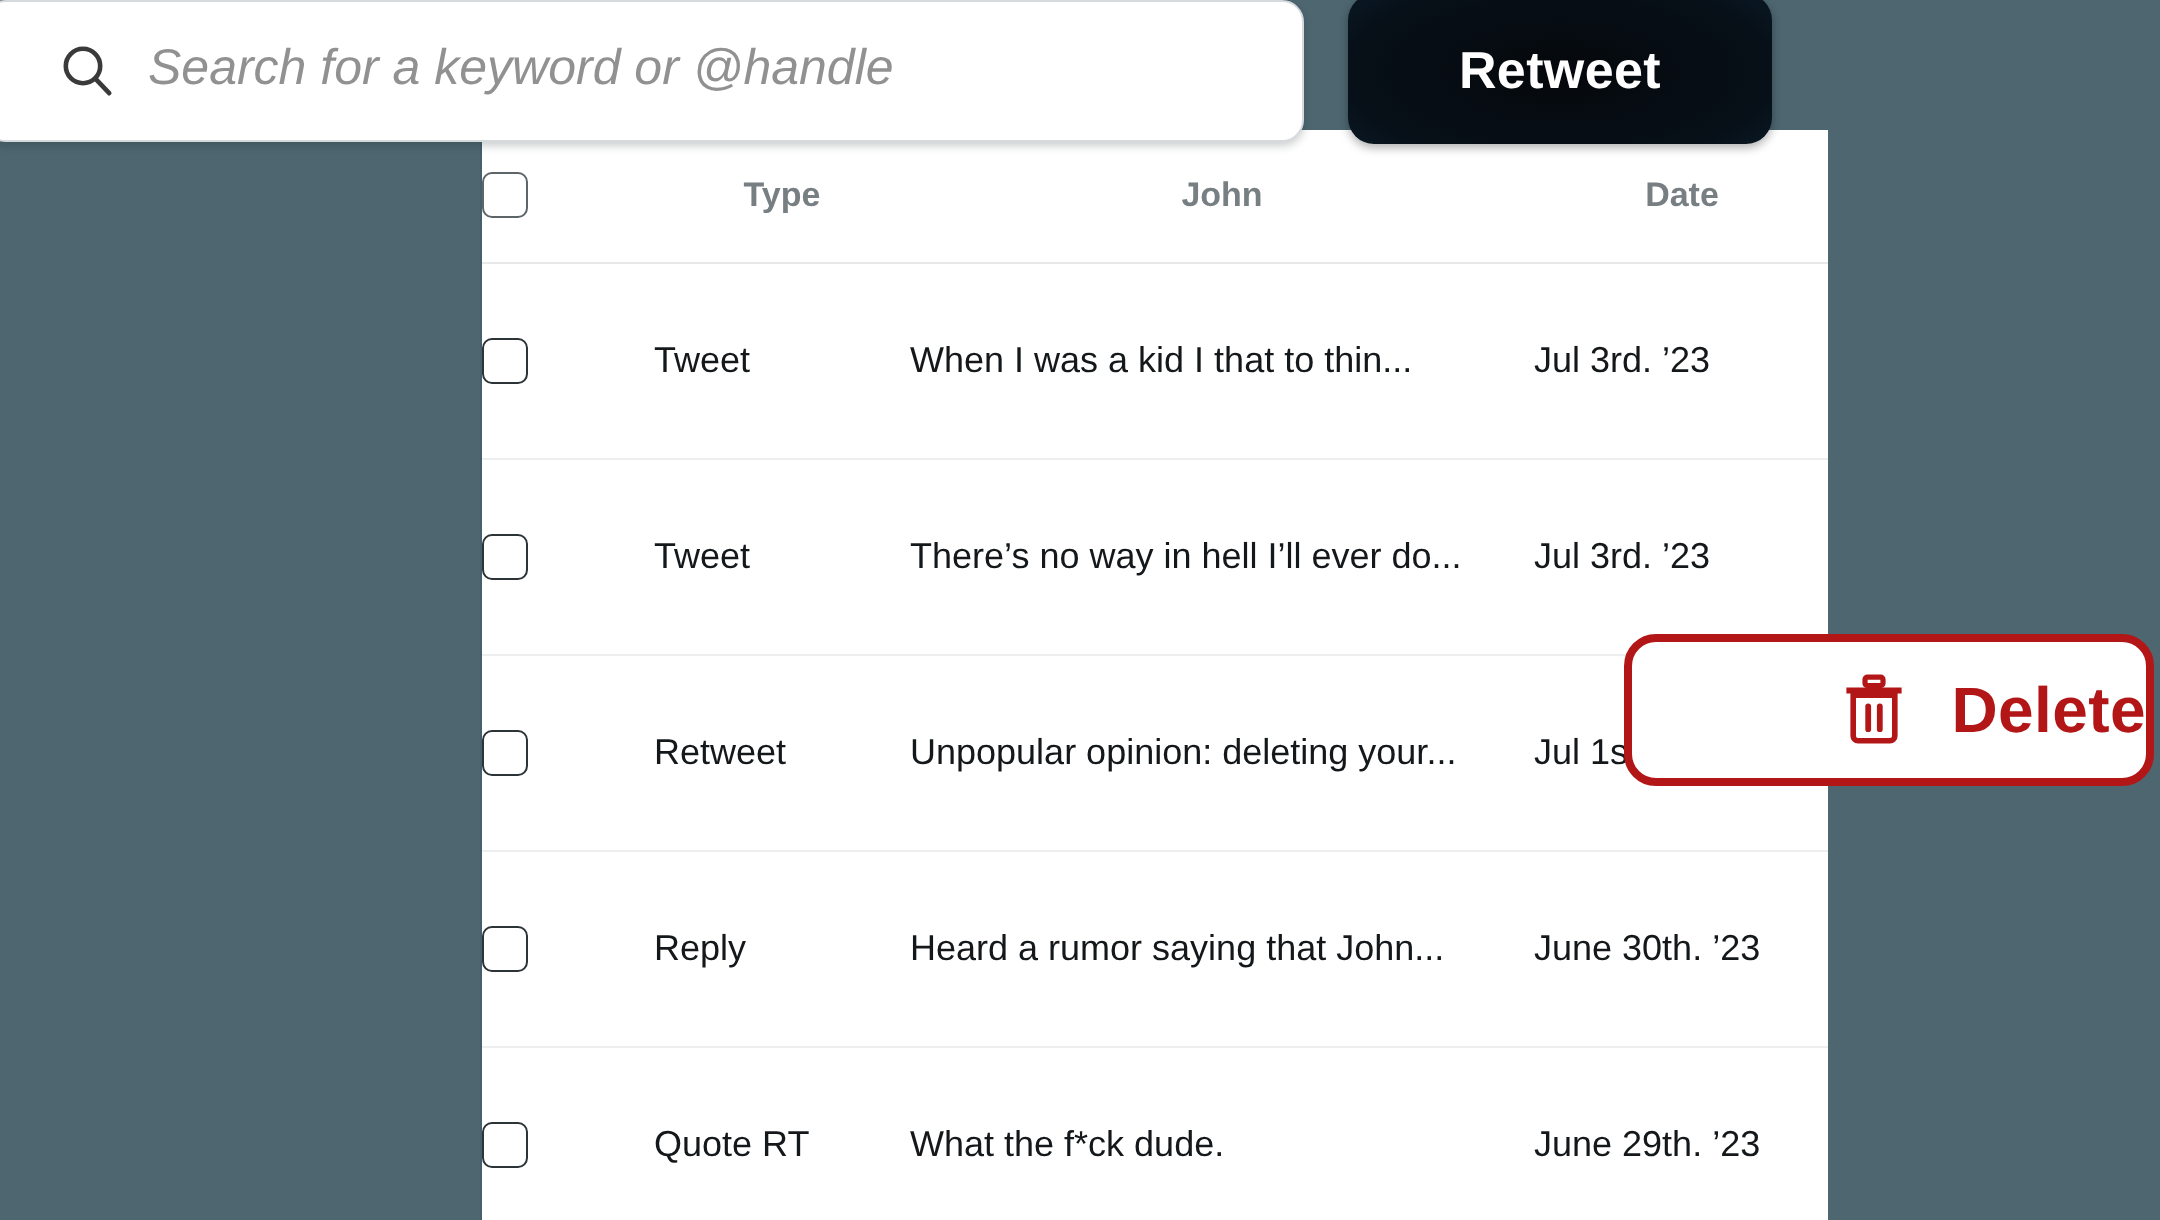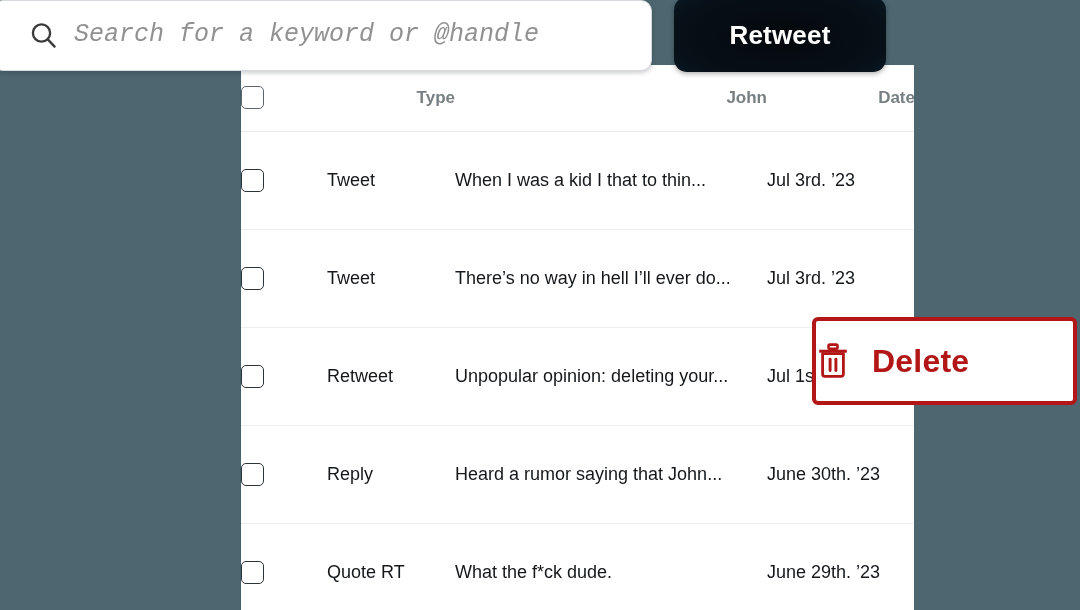--- a/index.html
+++ b/index.html
@@ -25,21 +25,21 @@
 
   .tbl { width:100%; border-collapse:collapse; table-layout:fixed; }
 
   .tbl col.c-check { width:86px; }
   .tbl col.c-type  { width:128px; }
   .tbl col.c-text  { width:312px; }
   .tbl col.c-date  { width:148px; }
 
   .tbl thead th {
     height:66px;
-    text-align:right;
+    text-align:center;
     vertical-align:middle;
     font-size:17px;
     font-weight:bold;
     color:#787f83;
     border-bottom:1px solid #e6e8ea;
     padding:0;
   }
   .tbl tbody td {
     height:98px;
     vertical-align:middle;
@@ -82,21 +82,21 @@
   }
   #search-icon-wrap {
     width:34px; height:34px;
     flex:0 0 34px;
     display:flex; align-items:center; justify-content:center;
     margin-right:13px;
   }
   #search-input {
     flex:1 1 auto;
     border:none; outline:none;
-    font-family:Liberation Mono, monospace;
+    font-family:Liberation Sans, sans-serif;
     font-size:25px;
     font-style:italic;
     color:#2b2b2b;
     background:transparent;
     padding:0;
     margin-top:-2px;
   }
   #search-input::placeholder {
     color:#919191;
     font-style:italic;
@@ -120,27 +120,27 @@
     z-index:6;
     box-shadow:0 2px 5px rgba(0,0,0,0.30);
     display:flex; align-items:center; justify-content:center;
     padding-top:2px;
   }
 
   
   #delete-button {
     position:absolute;
     left:812px; top:317px;
-    width:265px; height:88px;
+    width:265px; height:76px;
     background:#ffffff;
     border:4px solid #b31616;
-    border-radius:6px;
+    border-radius:16px;
     display:flex;
     align-items:center;
-    justify-content:flex-start;
+    justify-content:flex-end;
     gap:22px;
     cursor:pointer;
     z-index:8;
   }
   #delete-label {
     color:#b31616;
     font-size:32px;
     font-weight:bold;
     letter-spacing:0.2px;
   }

